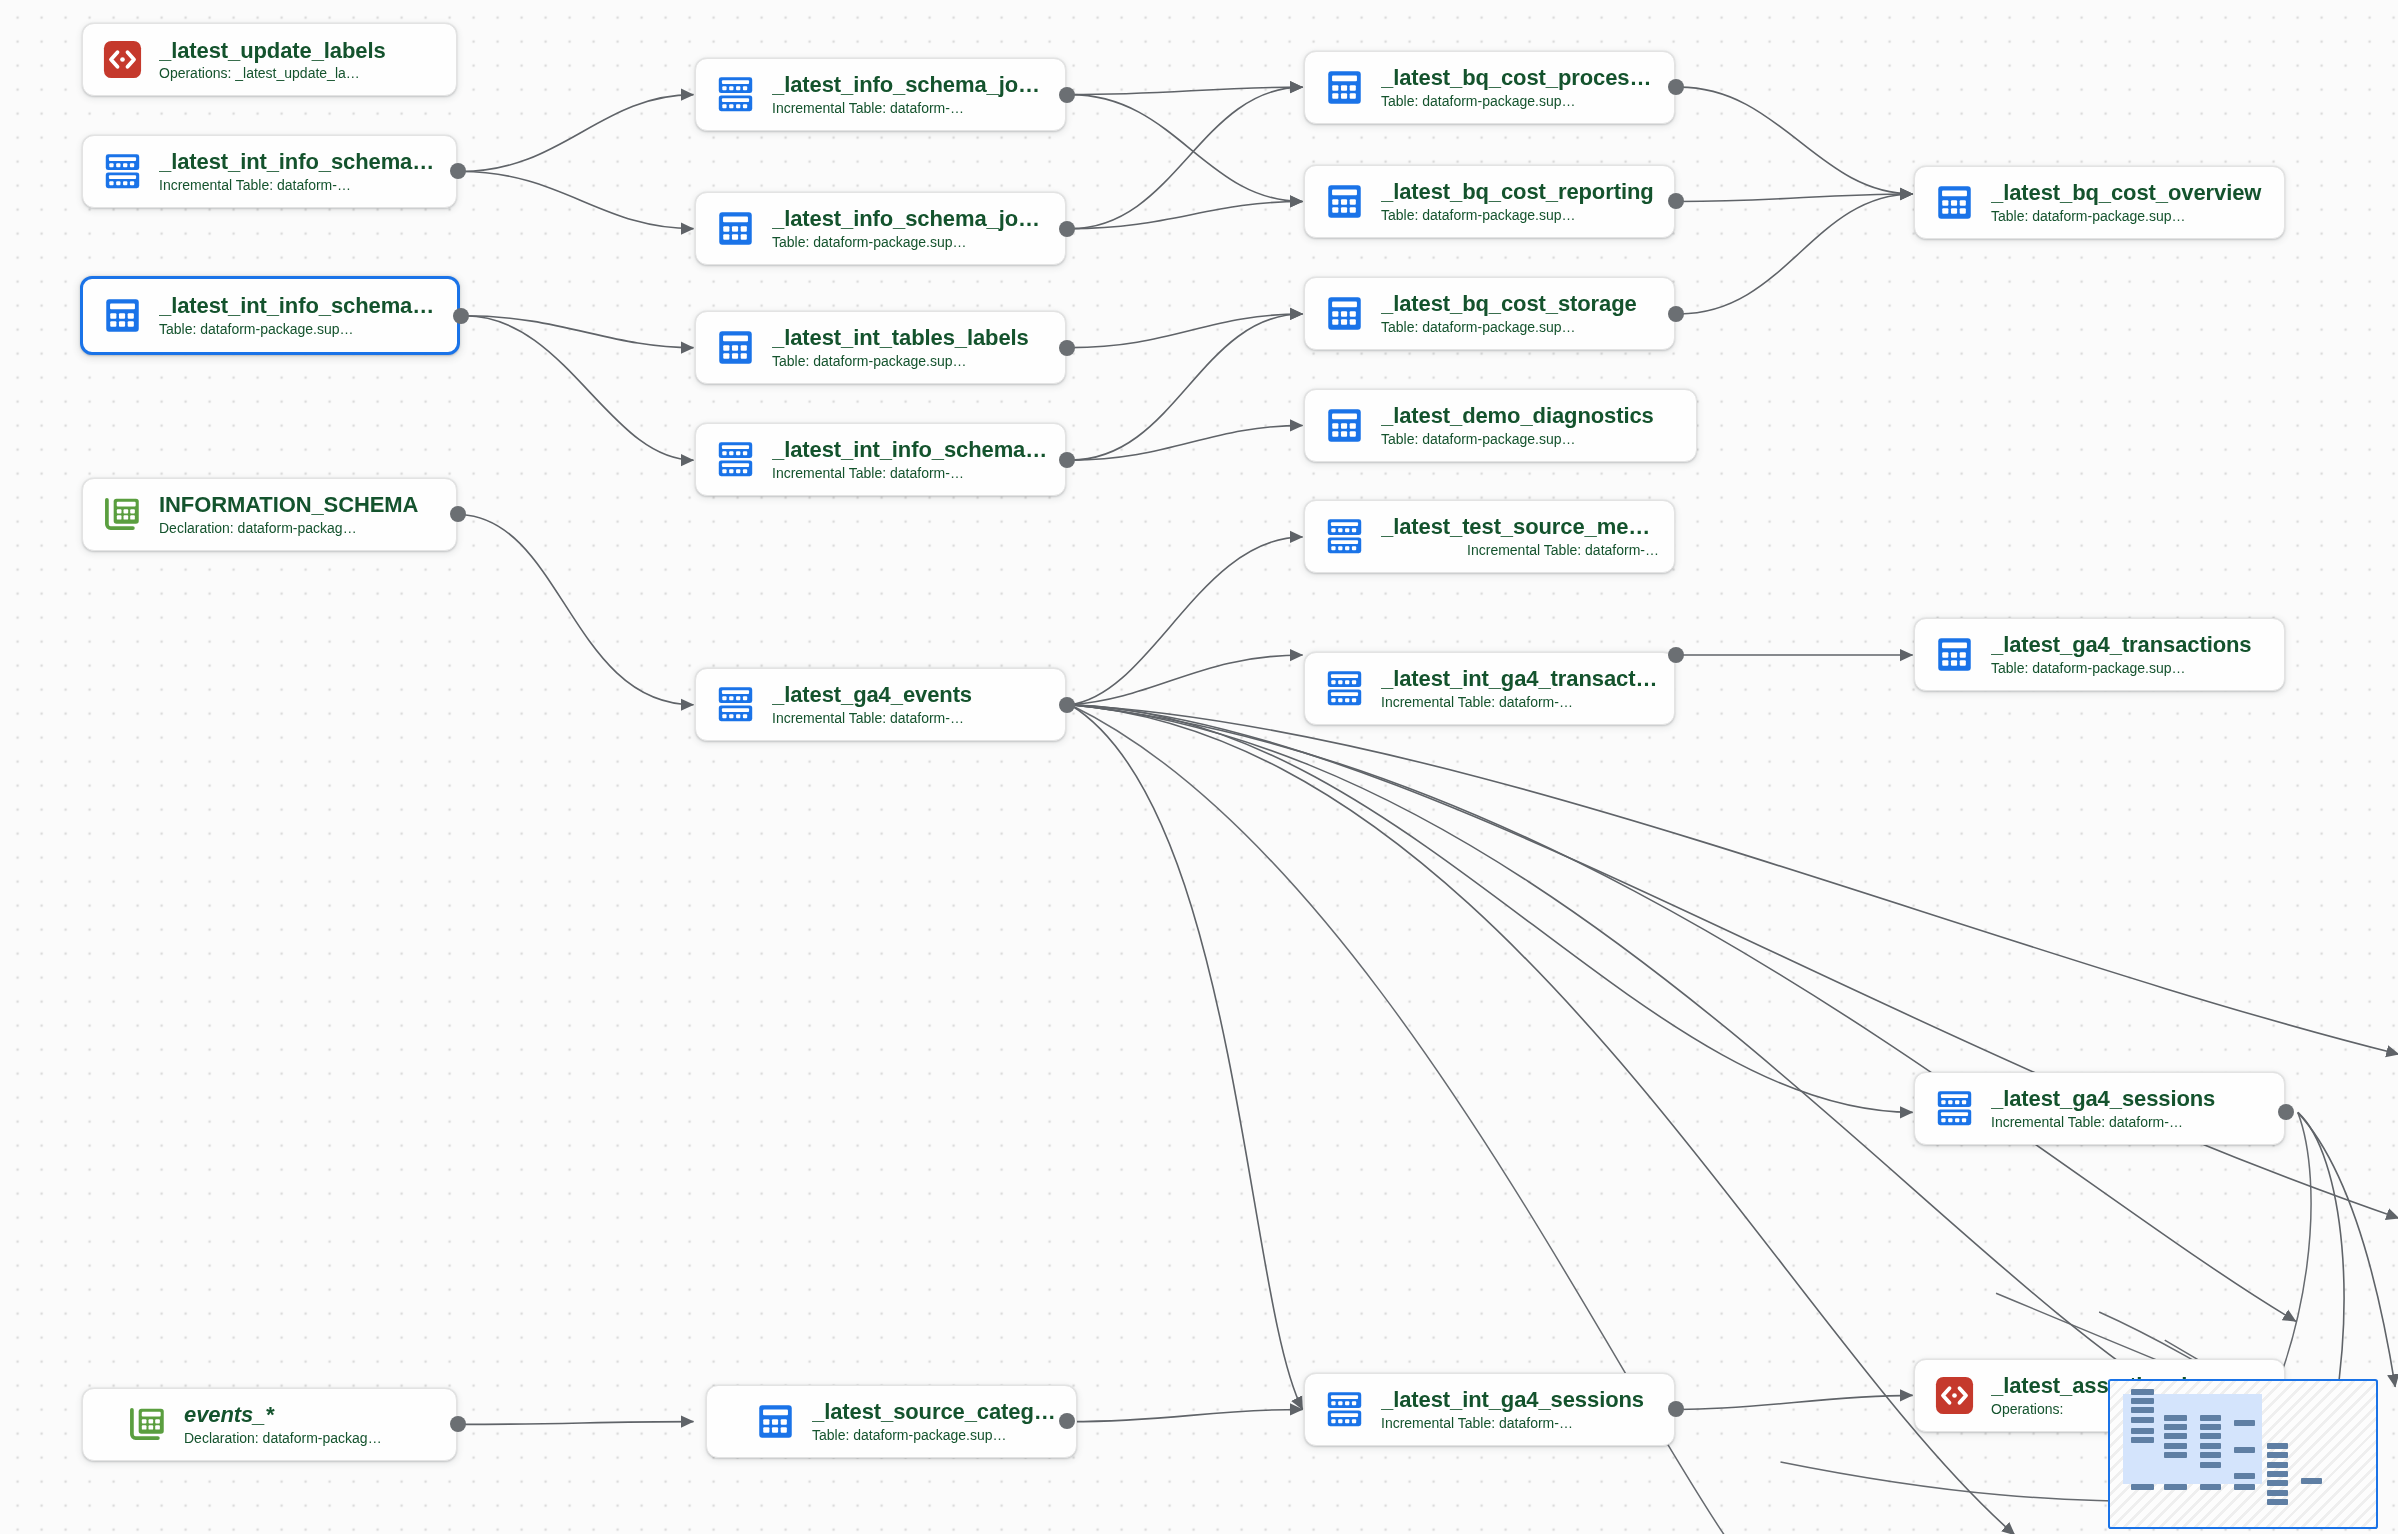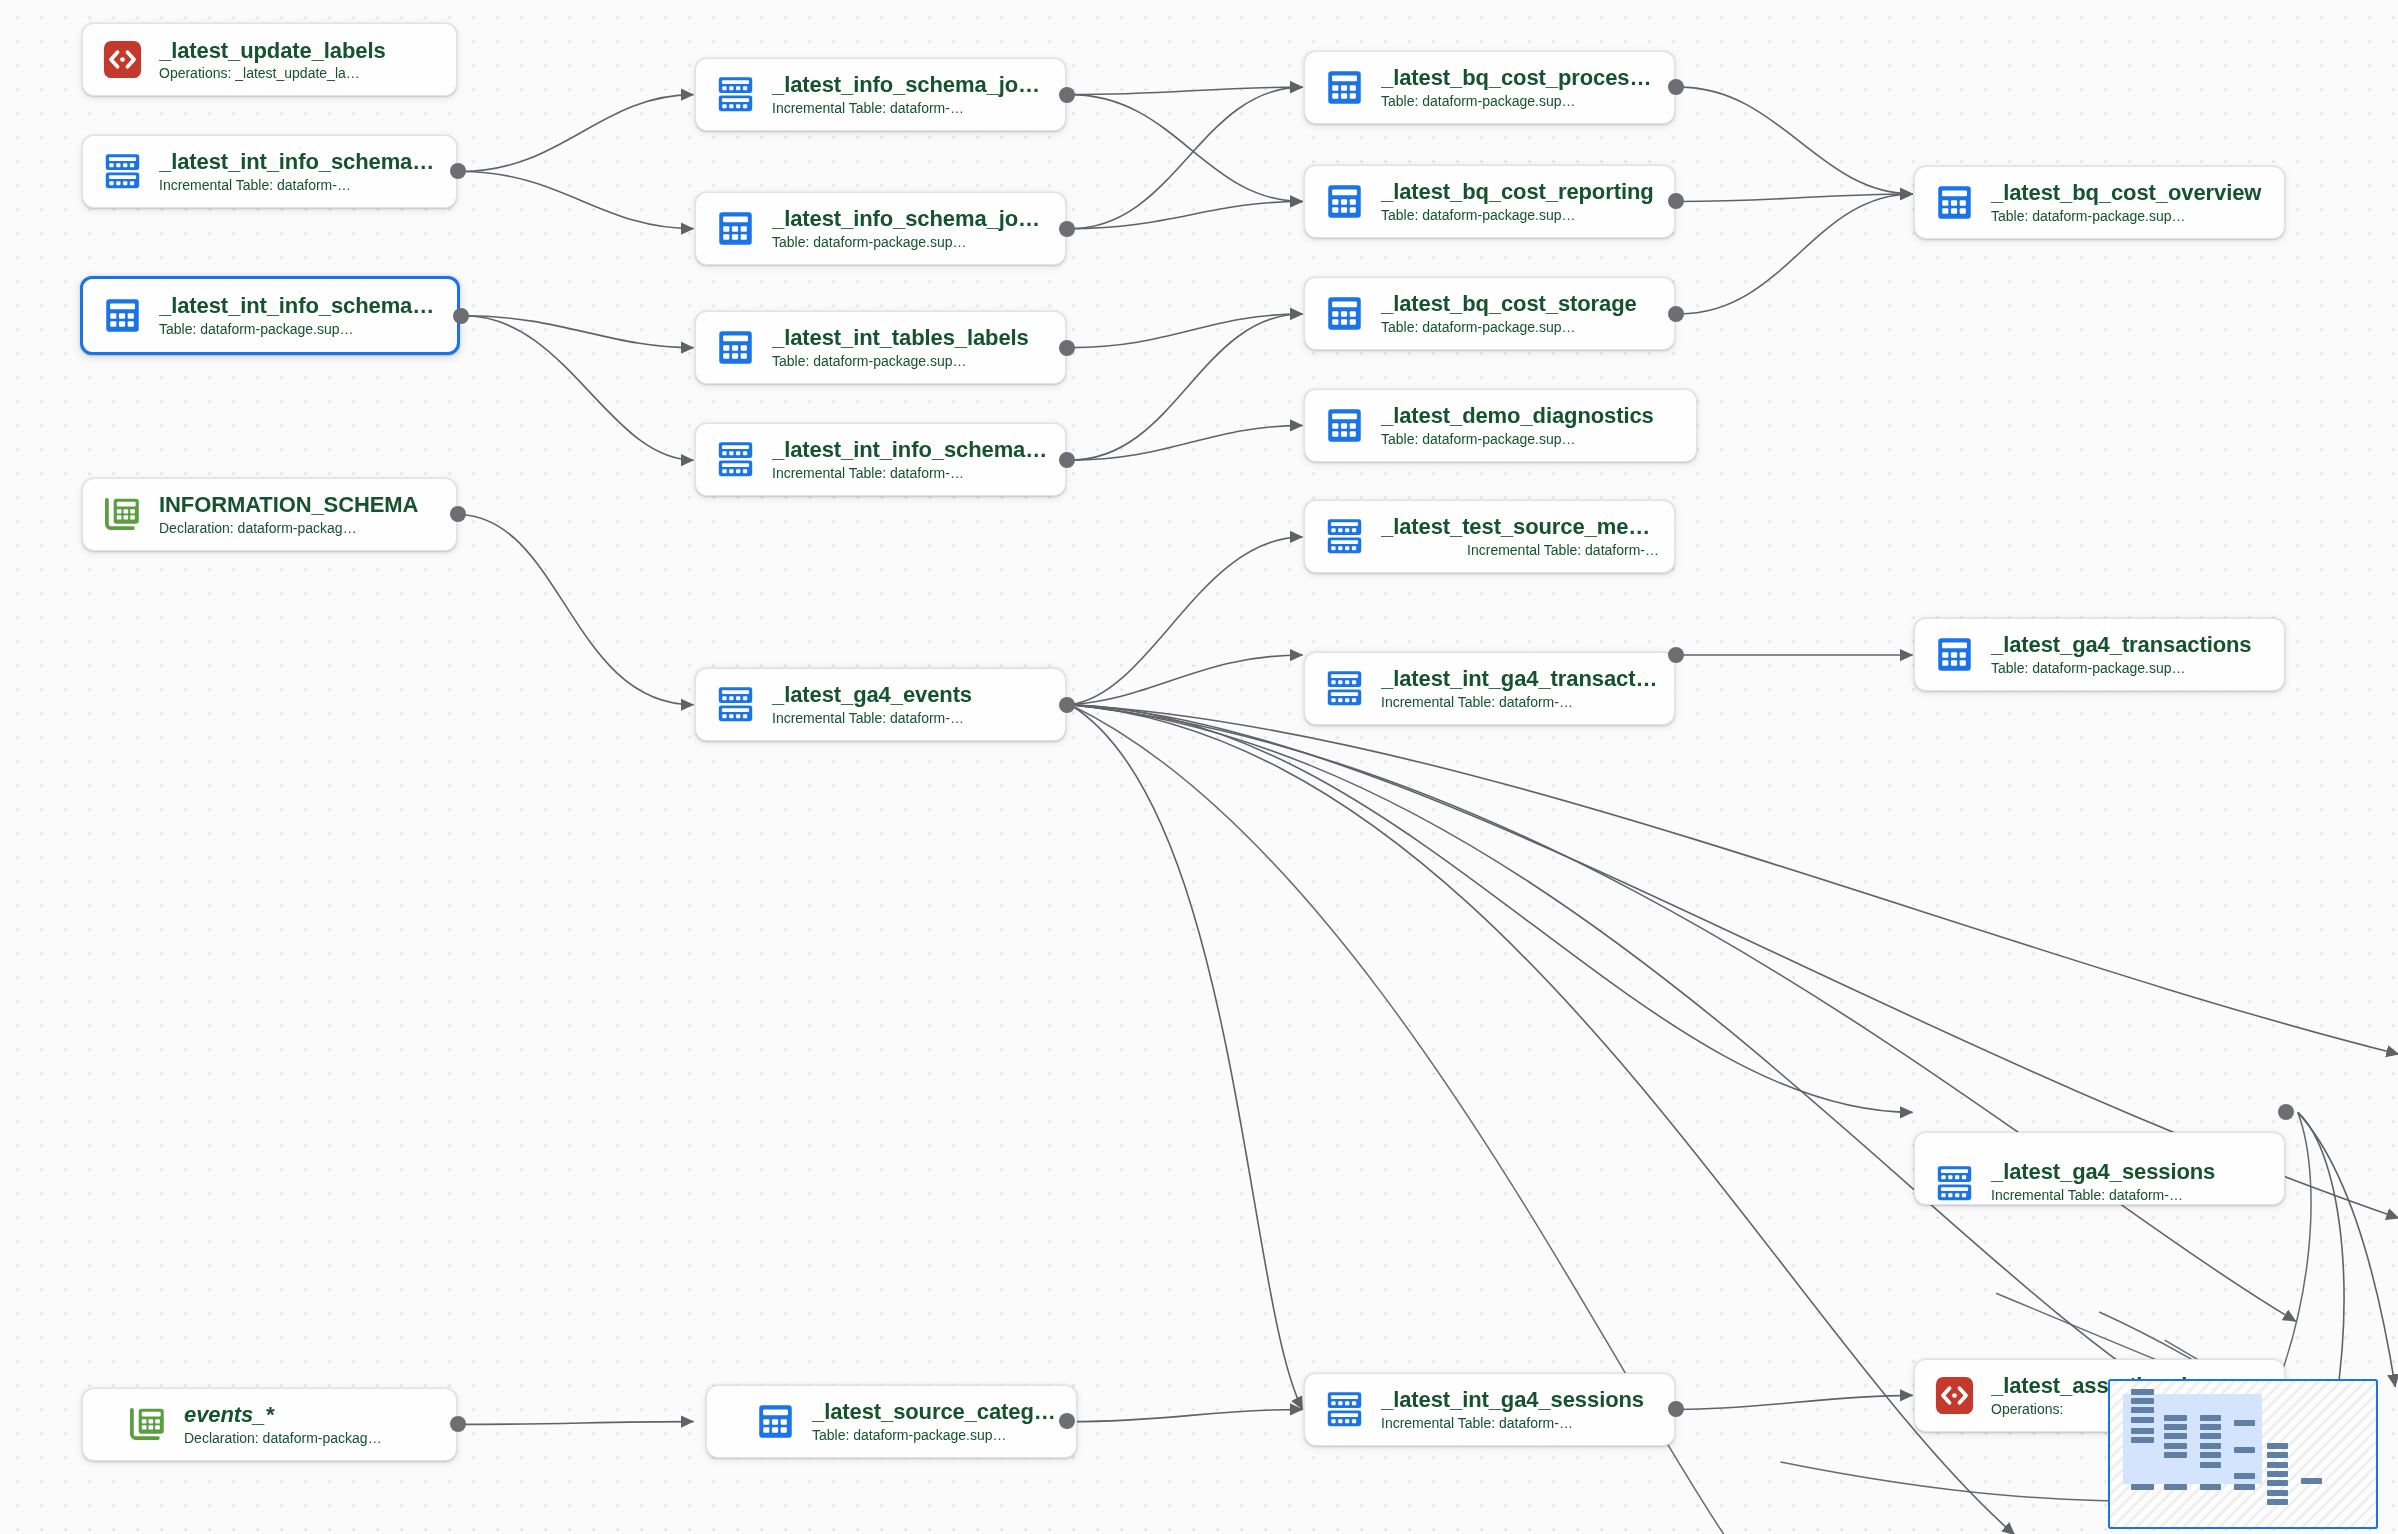--- a/index.html
+++ b/index.html
@@ -558,21 +558,21 @@
             <rect x="7.8" y="27.200000000000003" width="6.6" height="6" rx="1.1" fill="#fff"></rect>
             <rect x="17.2" y="27.200000000000003" width="6.6" height="6" rx="1.1" fill="#fff"></rect>
             <rect x="26.6" y="27.200000000000003" width="6.6" height="6" rx="1.1" fill="#fff"></rect>
           </svg>
         </span>
         <span class="txt">
           <span class="title">_latest_ga4_transactions</span>
           <span class="sub">Table: dataform-package.sup…</span>
         </span>
       </div>
-      <div class="node" style="left: 1914px; top: 1132px; width: 371px; height: 73px; align-items: flex-end;">
+      <div class="node" style="left: 1914px; top: 1072px; width: 371px; height: 73px;">
         <span class="icon">
           <svg width="39" height="39" viewBox="0 0 42 42">
             <rect x="3" y="2.5" width="36" height="17" rx="2.6" fill="#1a73e8"></rect>
             <rect x="6.4" y="5.6" width="29.2" height="4" rx="1" fill="#fff"></rect>
             <rect x="6.8" y="12.1" width="4.6" height="4.2" rx="1" fill="#fff"></rect>
             <rect x="14.2" y="12.1" width="4.6" height="4.2" rx="1" fill="#fff"></rect>
             <rect x="21.6" y="12.1" width="4.6" height="4.2" rx="1" fill="#fff"></rect>
             <rect x="29.000000000000004" y="12.1" width="4.6" height="4.2" rx="1" fill="#fff"></rect>
             <rect x="3" y="22" width="36" height="17" rx="2.6" fill="#1a73e8"></rect>
             <rect x="6.4" y="25.1" width="29.2" height="4" rx="1" fill="#fff"></rect>

